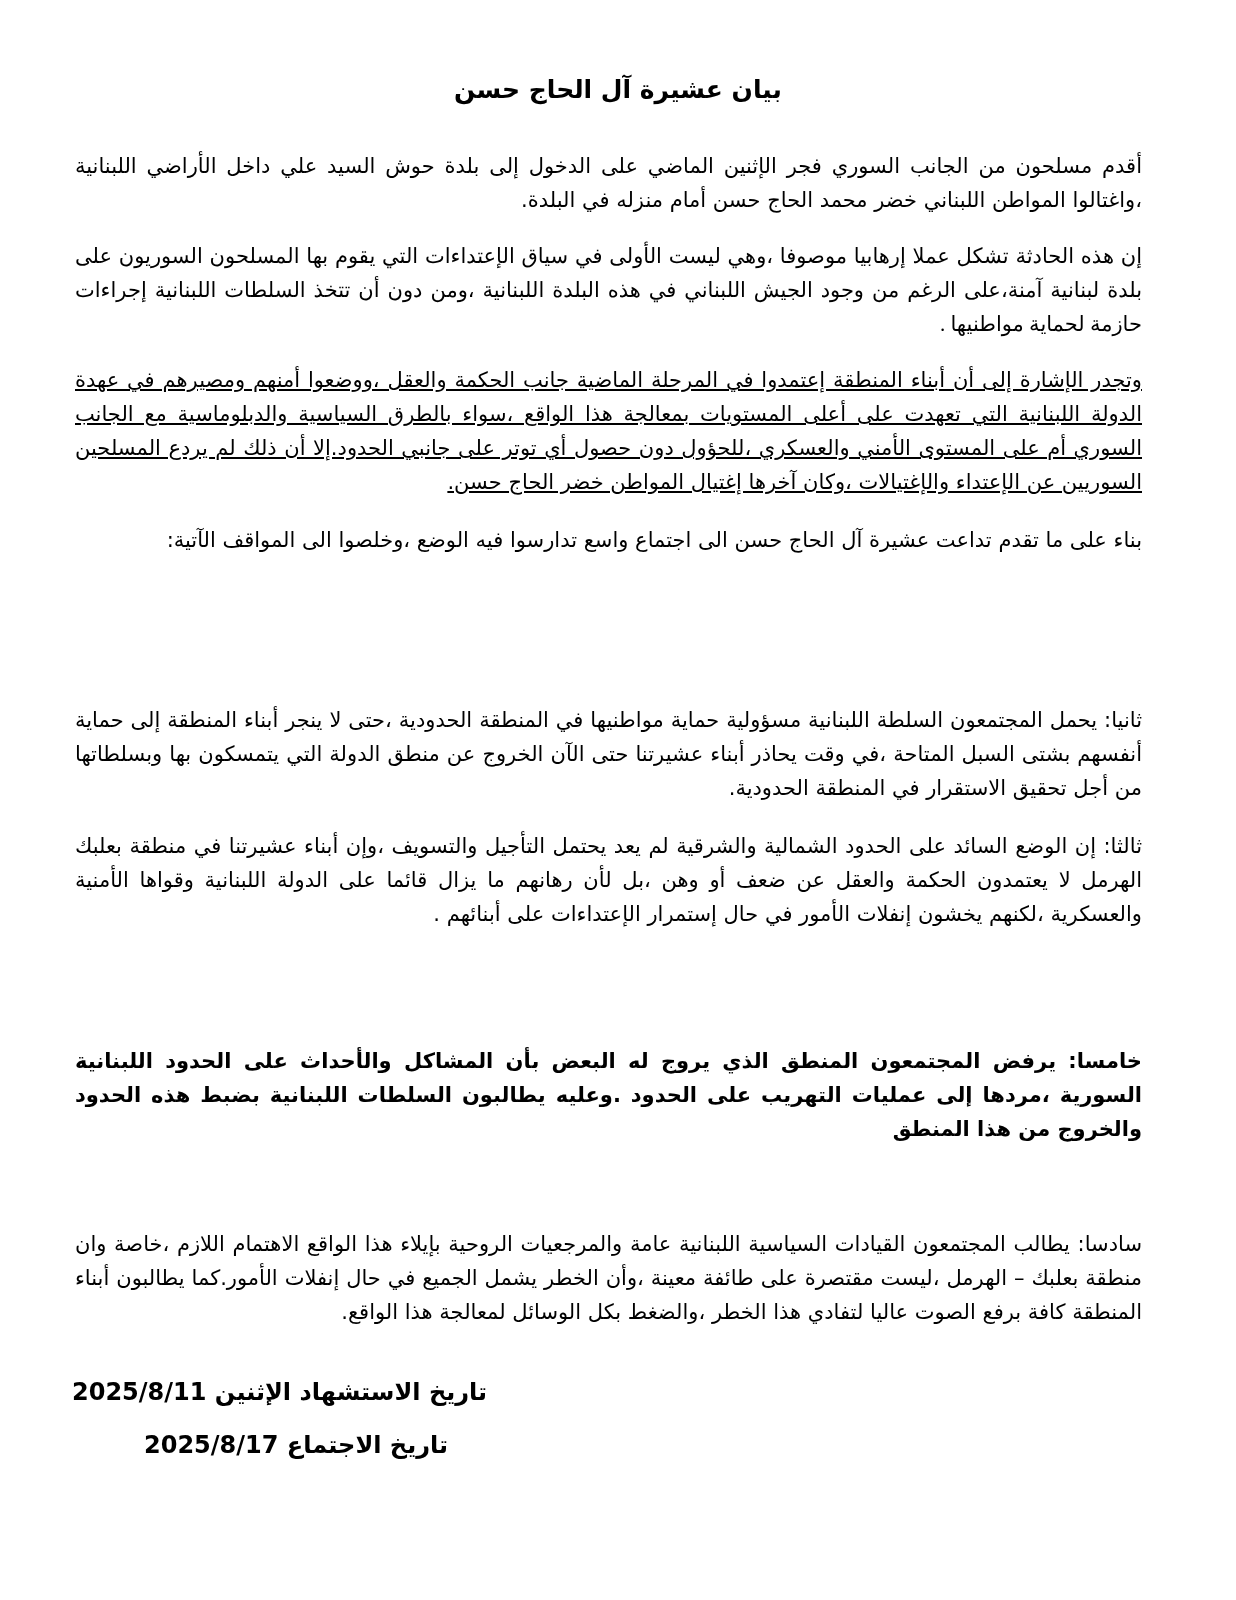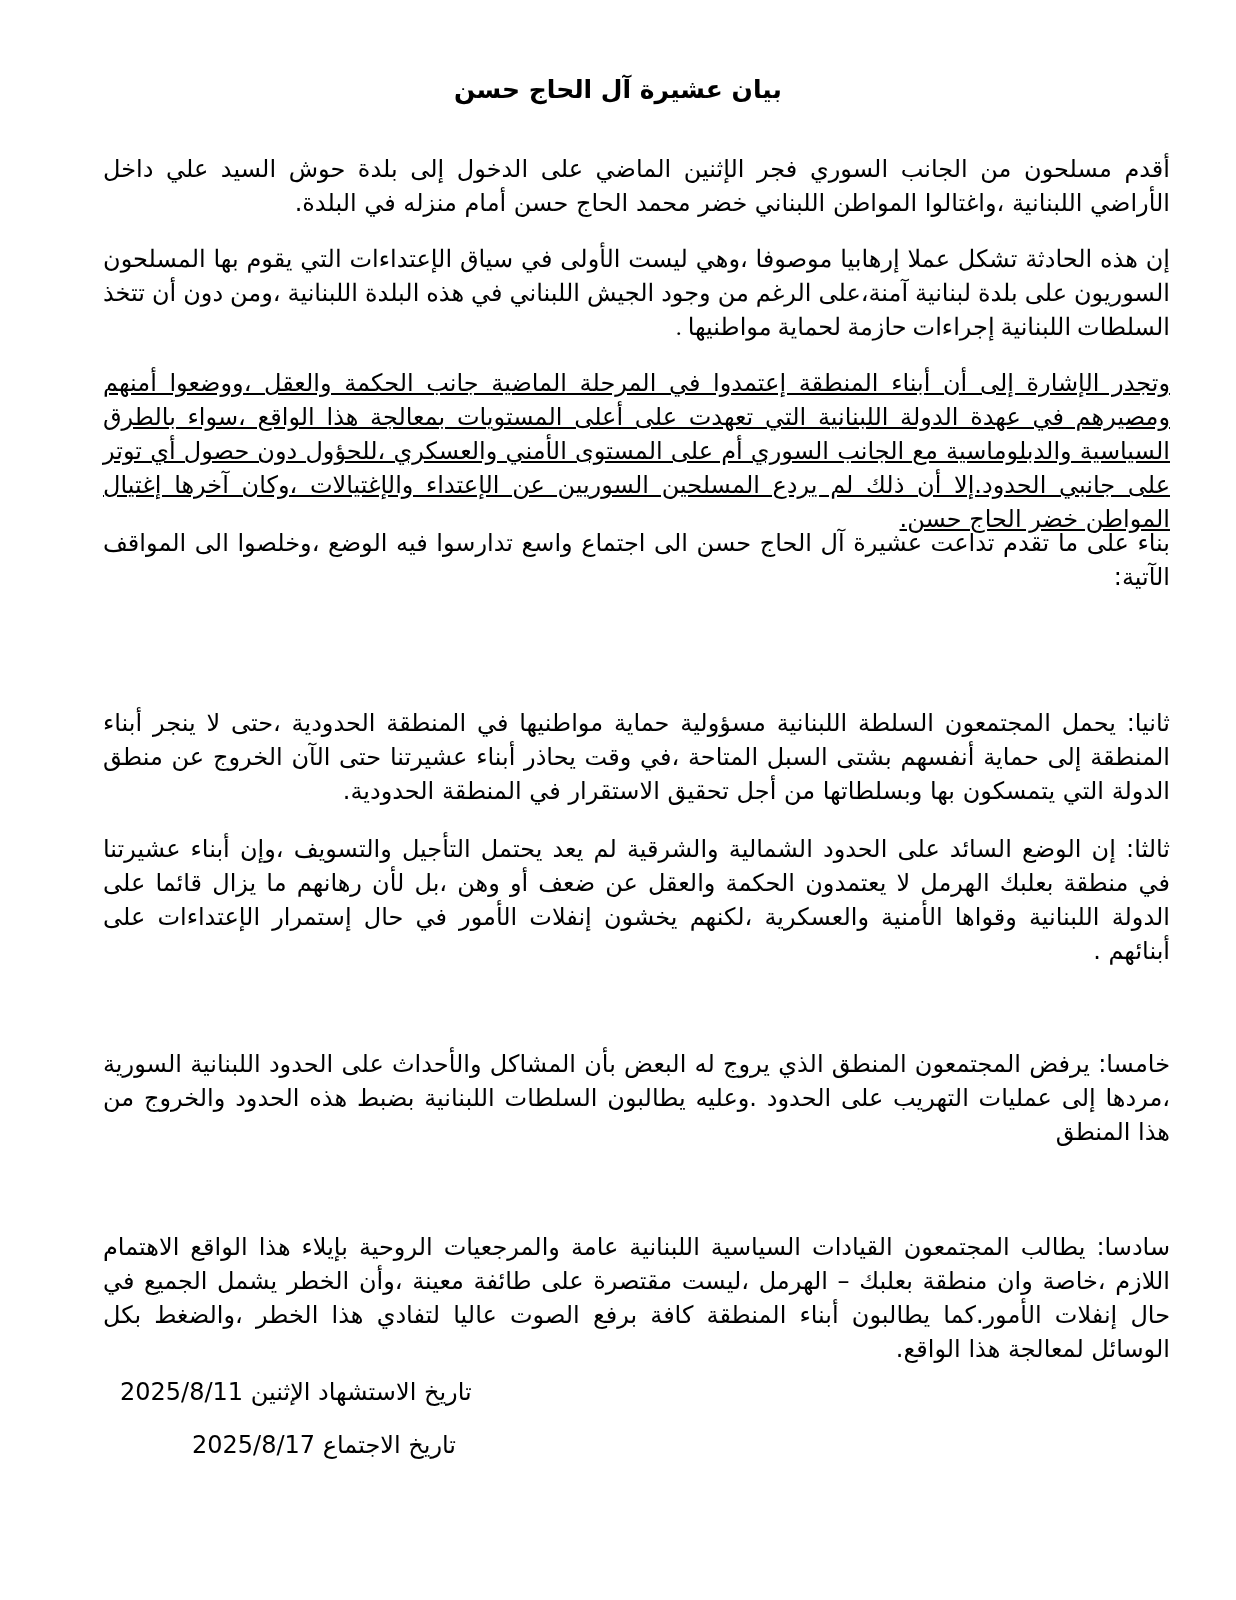--- a/index.html
+++ b/index.html
@@ -33,43 +33,41 @@
       font-size: 25px;
       line-height: 36px;
     }
     .body-text {
       position: absolute;
       left: 75px;
       width: 1067px;
       direction: rtl;
       text-align: justify;
       text-align-last: right;
-      font-size: 24px;
+      font-size: 21px;
       line-height: 34px;
       letter-spacing: -0.2px;
-      margin-left: 28px;
     }
     .p1 { top: 128px; }
     .p2 { top: 218px; font-family: Liberation Serif, serif; }
     .p3 { top: 342px; text-decoration: underline; }
     .p4 { top: 502px; }
     .p5 { top: 590px; }
     .p6 { top: 682px; }
     .p7 { top: 808px; }
     .p8 { top: 934px; }
-    .p9 { top: 1023px; }
+    .p9 { top: 1023px; font-weight: bold; }
     .p10 { top: 1206px; }
     .dates {
       position: absolute;
       direction: rtl;
-      font-weight: normal;
+      font-weight: bold;
       font-size: 24px;
       line-height: 34px;
       white-space: nowrap;
-      margin-left: 48px;
     }
     .d1 { top: 1375px; left: 72px; }
     .d2 { top: 1428px; left: 144px; }
     .date-num { unicode-bidi: isolate; direction: ltr; }
   </style>
 </head>
 <body>
 
 <div class="page">
   <div class="title">بيان عشيرة آل الحاج حسن</div>

